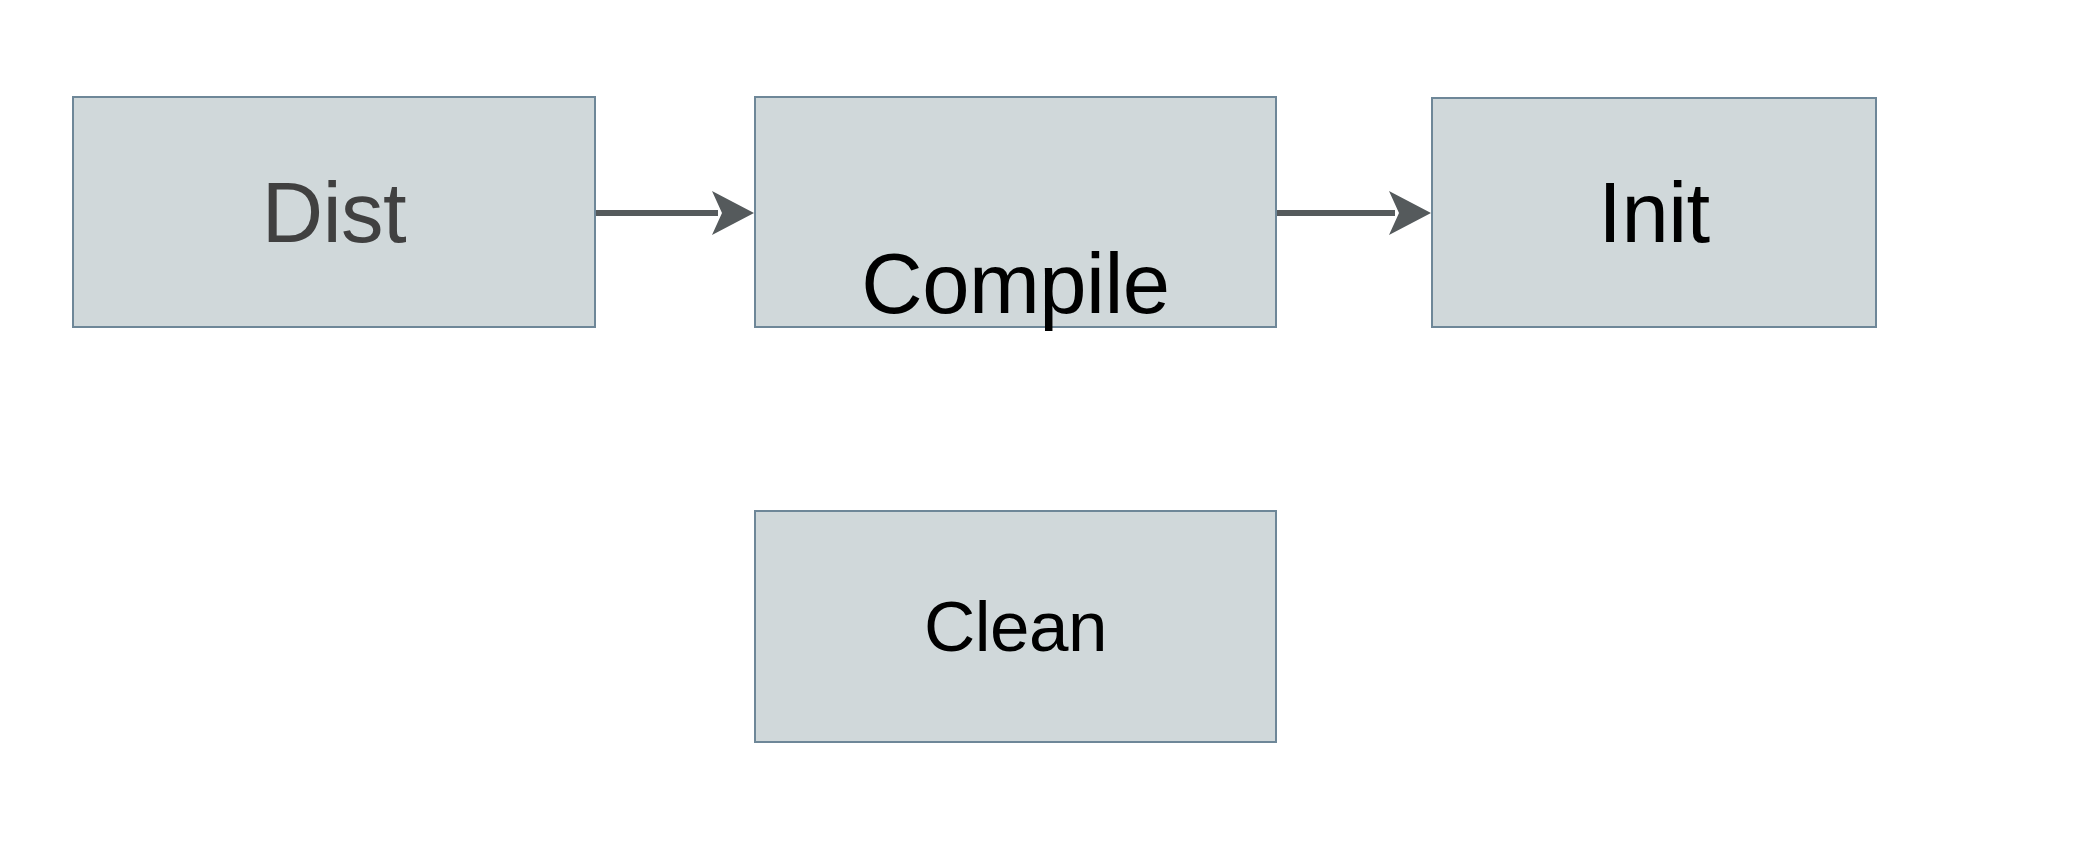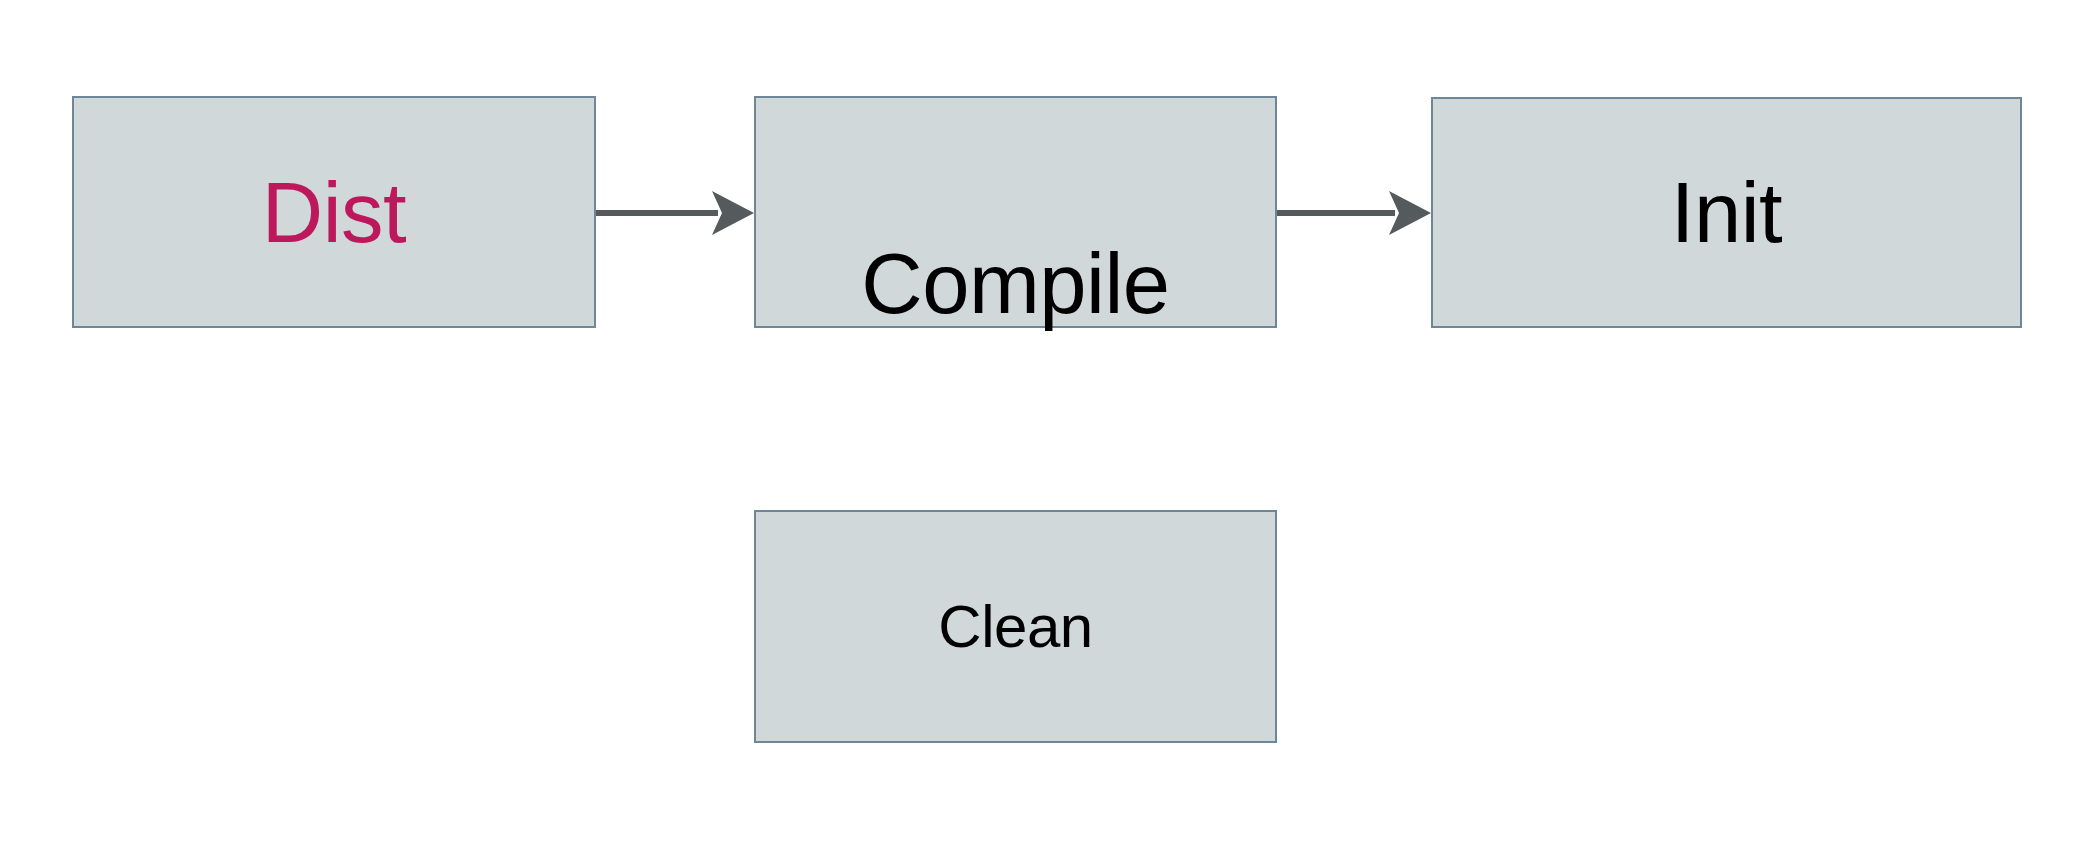--- a/index.html
+++ b/index.html
@@ -68,26 +68,26 @@
         </g>
         <g>
           <line class="edge-line" x1="1277" y1="213" x2="1395" y2="213" stroke="#555a5c" stroke-width="6"></line>
           <path class="edge-head" fill="#555a5c" d="M 1431 213 L 1389 191 L 1399 213 L 1389 235 Z"></path>
         </g>
       </svg>
     </div>
 
   <div id="node-layer">
       <div class="node" style="left: 72px; top: 96px; width: 524px; height: 232px; background: rgb(208, 216, 218); border-color: rgb(110, 135, 152); border-width: 2px;">
-        <span class="node-label" style="color: #be185d; font-size: 85px;">Dist</span>
+        <span class="node-label" style="color: #404040; font-size: 85px;">Dist</span>
       </div>
       <div class="node" style="left: 754px; top: 96px; width: 523px; height: 232px; background: rgb(208, 216, 218); border-color: rgb(110, 135, 152); border-width: 2px; align-items: flex-end;">
         <span class="node-label" style="color: rgb(0, 0, 0); font-size: 85px;">Compile</span>
       </div>
-      <div class="node" style="left: 1431px; top: 97px; width: 591px; height: 231px; background: rgb(208, 216, 218); border-color: rgb(110, 135, 152); border-width: 2px;">
+      <div class="node" style="left: 1431px; top: 97px; width: 446px; height: 231px; background: rgb(208, 216, 218); border-color: rgb(110, 135, 152); border-width: 2px;">
         <span class="node-label" style="color: rgb(0, 0, 0); font-size: 85px;">Init</span>
       </div>
       <div class="node" style="left: 754px; top: 510px; width: 523px; height: 233px; background: rgb(208, 216, 218); border-color: rgb(110, 135, 152); border-width: 2px;">
-        <span class="node-label" style="color: rgb(0, 0, 0); font-size: 60px;">Clean</span>
+        <span class="node-label" style="color: rgb(0, 0, 0); font-size: 71px;">Clean</span>
       </div>
     </div>
 
 </div>
 
 </body></html>

